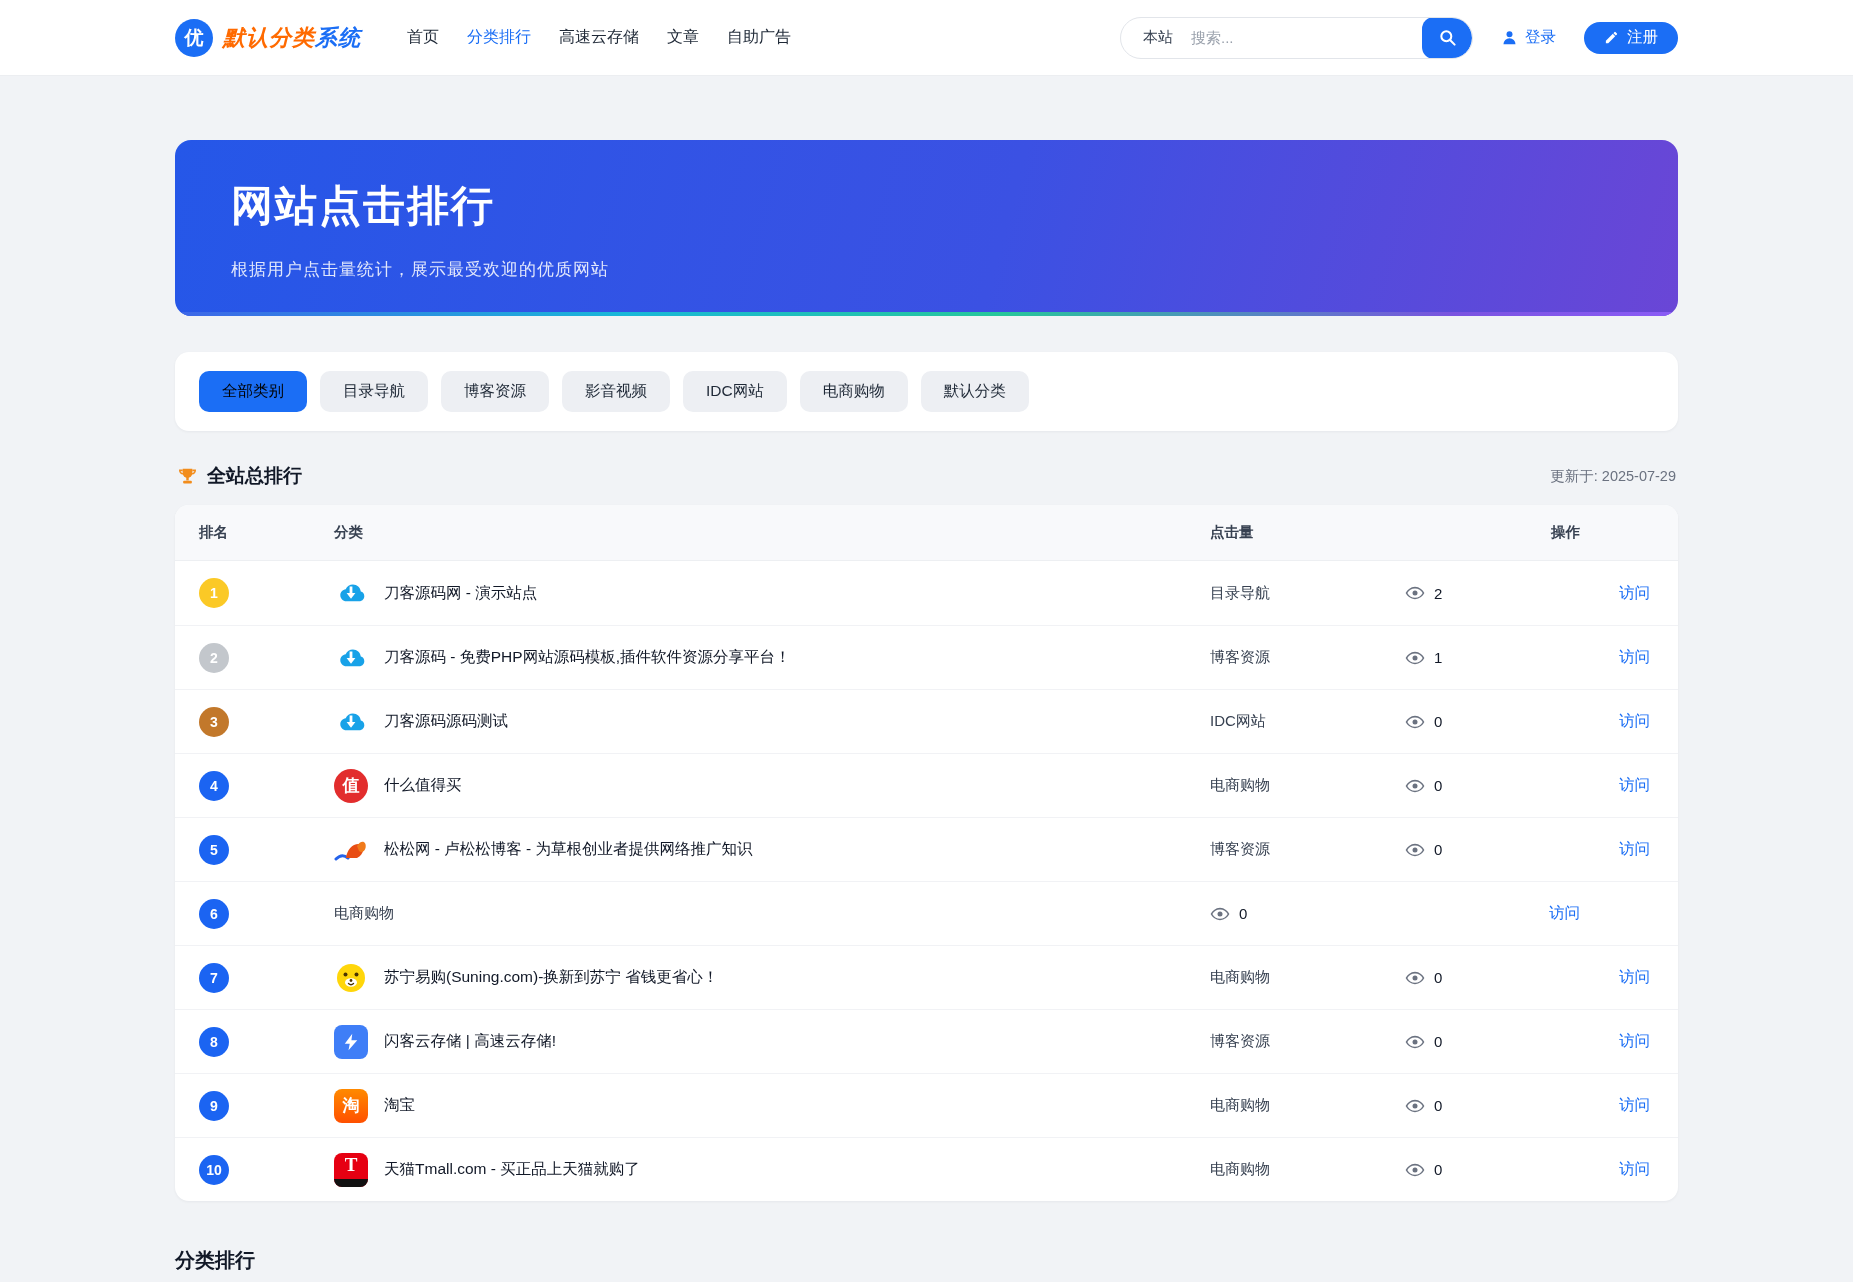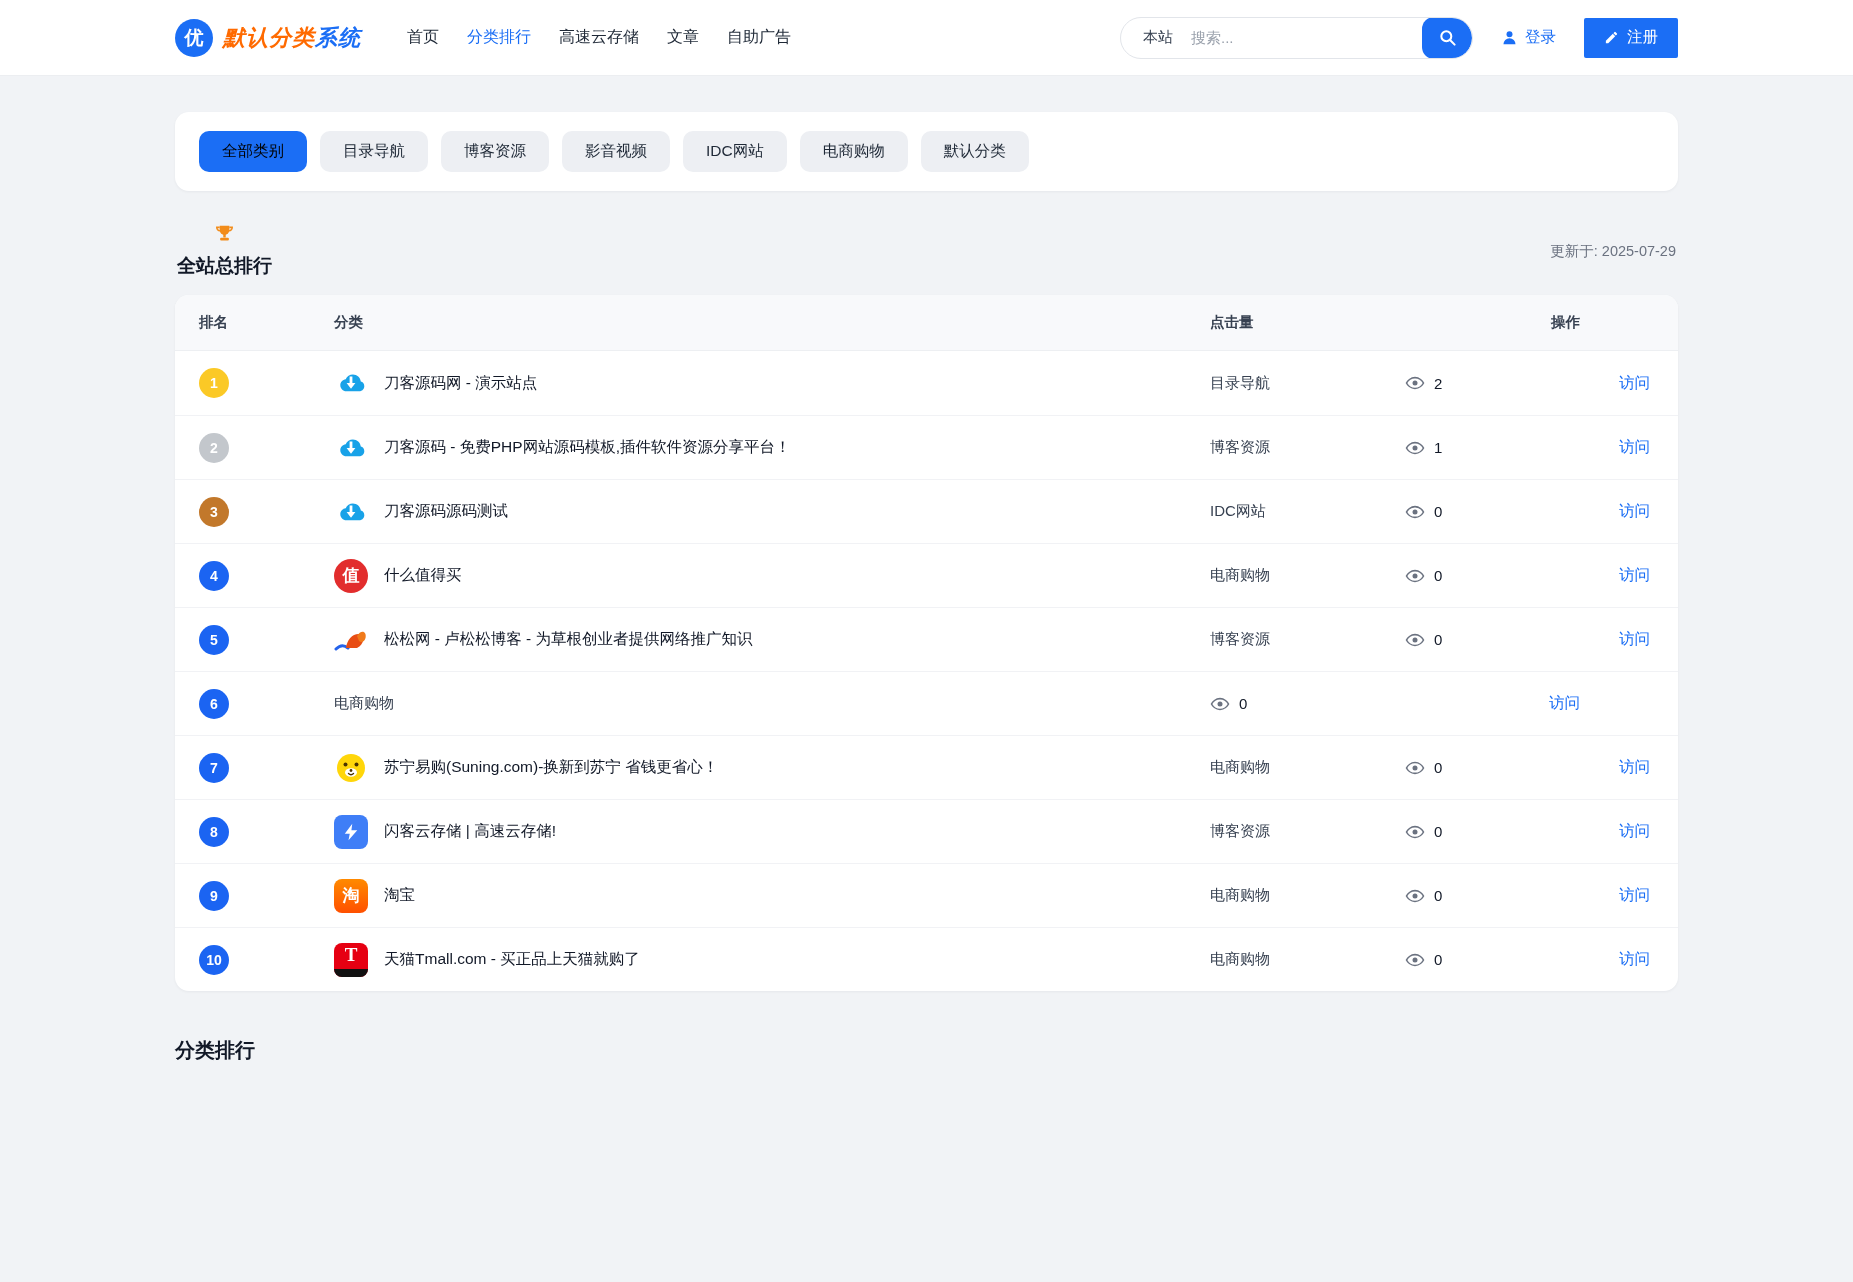--- a/index.html
+++ b/index.html
@@ -35,22 +35,22 @@
   .search-scope { padding-left:22px; font-size:15px; color:#374151; cursor:pointer; white-space:nowrap; }
   .search-input { flex:1; border:none; outline:none; padding-left:18px; font-size:15px; color:#374151; background:transparent; }
   .search-input::placeholder { color:#9aa1ac; }
   .search-btn {
     width:50px; height:42px; background:#1b6ef5; border:none; cursor:pointer;
     border-radius:12px 21px 21px 12px; display:flex; align-items:center; justify-content:center;
   }
   .login-link { display:flex; align-items:center; gap:7px; color:#1b6ef5; font-size:15.5px; cursor:pointer; }
   .register-btn {
     display:flex; align-items:center; justify-content:center; gap:8px;
-    height:40px; padding:0 20px; background:#1b6ef5; color:#fff; font-size:15.5px;
-    border:none; border-radius:2px; cursor:pointer;
+    height:32px; padding:0 20px; background:#1b6ef5; color:#fff; font-size:15.5px;
+    border:none; border-radius:18px; cursor:pointer;
   }
 
   
   .hero {
     position:relative; margin-top:64px; height:176px; border-radius:16px;
     background:linear-gradient(105deg,#2557e8 0%,#3b51e3 55%,#6a46d6 100%);
     padding:38px 56px 0 56px; overflow:hidden;
   }
   .hero-title { color:#fff; font-size:42px; font-weight:bold; letter-spacing:2px; }
   .hero-sub { color:rgba(255,255,255,.86); font-size:17px; margin-top:24px; letter-spacing:1px; }
@@ -65,21 +65,21 @@
     display:flex; gap:13px; box-shadow:0 1px 3px rgba(16,24,40,.05);
   }
   .pill {
     height:41px; padding:0 23px; border-radius:10px; font-size:15.5px;
     display:flex; align-items:center; background:#edeff3; color:#1f2937; cursor:pointer; border:none;
   }
   .pill.active { background:#1b6ef5; color:#000000; }
 
   
   .section-head { margin-top:32px; display:flex; align-items:center; justify-content:space-between; padding:0 2px; }
-  .section-title { display:flex; align-items:center; gap:9px; font-size:19px; font-weight:bold; color:#111827;flex-direction:column; }
+  .section-title { display:flex; align-items:center; gap:9px; font-size:19px; font-weight:bold; color:#111827; }
   .updated { font-size:14.5px; color:#6b7280; }
 
   
   .table-card {
     margin-top:16px; background:#fff; border-radius:14px; overflow:hidden;
     box-shadow:0 1px 3px rgba(16,24,40,.05);
   }
   .thead, .trow {
     display:grid; grid-template-columns:135px 1fr 195px 175px 70px;
     align-items:center; padding:0 28px 0 24px;
@@ -163,20 +163,25 @@
           </svg>
         </span>
         <span>注册</span>
       </button>
     </div>
   </div>
 </header>
 
 <div class="container">
 
+  <section class="hero">
+    <h1 class="hero-title">网站点击排行</h1>
+    <p class="hero-sub">根据用户点击量统计，展示最受欢迎的优质网站</p>
+    <div class="hero-accent"></div>
+  </section>
 
   <section class="filter-card">
     <button class="pill active">全部类别</button>
     <button class="pill">目录导航</button>
     <button class="pill">博客资源</button>
     <button class="pill">影音视频</button>
     <button class="pill">IDC网站</button>
     <button class="pill">电商购物</button>
     <button class="pill">默认分类</button>
   </section>

